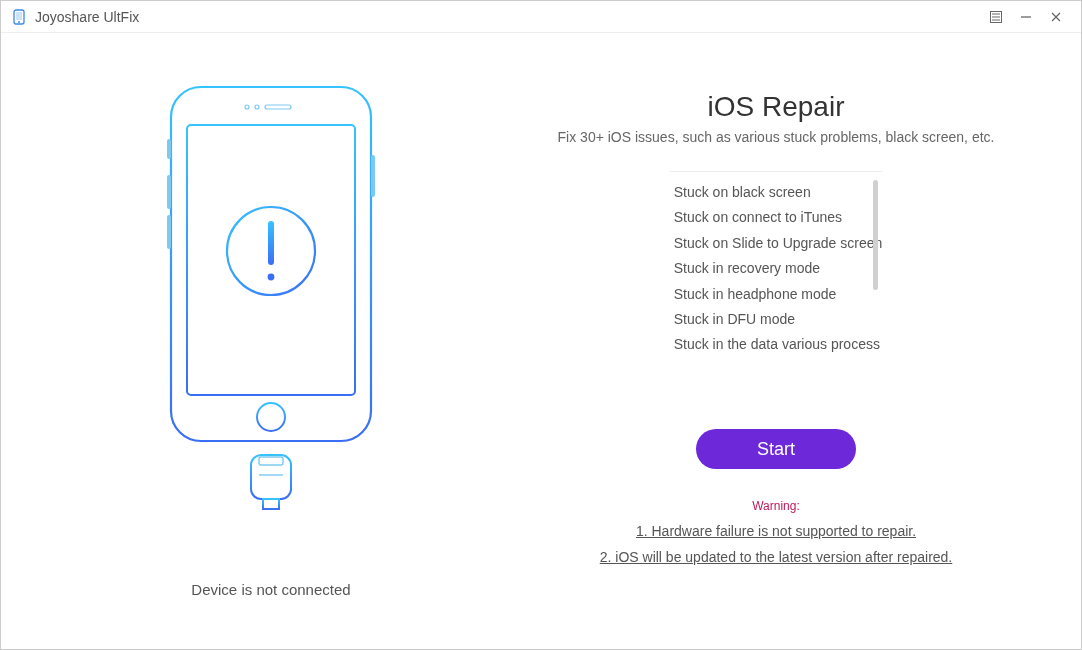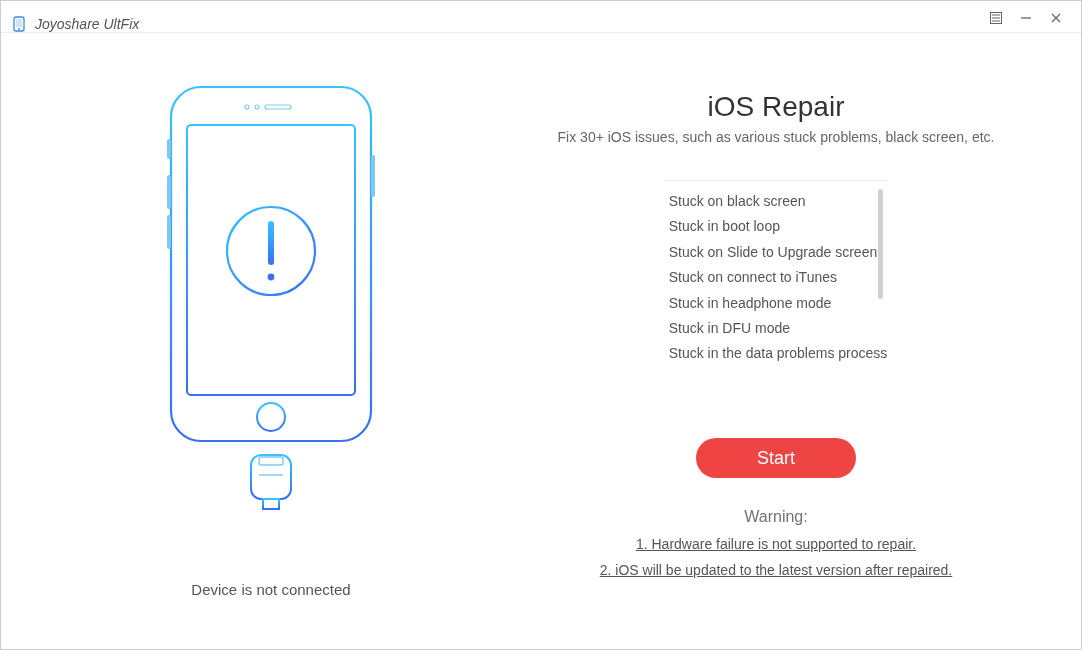--- a/index.html
+++ b/index.html
@@ -7,26 +7,25 @@
     font-family: "Segoe UI", Tahoma, sans-serif;
     background: #fff;
     width: 1082px;
     height: 650px;
     overflow: hidden;
     border: 1px solid #ccc;
   }
   .titlebar {
     height: 32px;
     display: flex;
-    align-items: flex-end;
+    align-items: center;
     padding: 0 10px;
     border-bottom: 1px solid #eee;
     font-size: 14px;
     color: #555;
-    font-style: italic;
   }
   .titlebar .appicon {
     width: 16px; height: 16px;
     margin-right: 8px;
     display: inline-flex;
     align-items: center; justify-content: center;
   }
   .titlebar .title { flex: 0 0 auto; }
   .titlebar .spacer { flex: 1; }
   .titlebar .winbtn {
@@ -63,21 +62,21 @@
   }
   .heading {
     font-size: 28px;
     color: #333;
     font-weight: 400;
     margin-bottom: 6px;
   }
   .subheading {
     font-size: 14px;
     color: #666;
-    margin-bottom: 35px;
+    margin-bottom: 26px;
   }
   .issue-list-wrap {
     position: relative;
     border-top: 1px solid #eee;
     height: 232px;
     overflow: hidden;
     margin-bottom: 26px;
   }
   .issue-list {
     padding: 8px 0;
@@ -93,31 +92,31 @@
     right: 4px;
     top: 8px;
     width: 5px;
     height: 110px;
     background: #d0d0d0;
     border-radius: 3px;
   }
   .start-btn {
     width: 160px;
     height: 40px;
-    background: #ef4444;
+    background: #6d28d9;
     color: #fff;
     border: none;
     border-radius: 20px;
     font-size: 18px;
     cursor: pointer;
     margin-bottom: 30px;
   }
   .warning-title {
-    font-size: 16px;
-    color: #737373;
+    font-size: 12px;
+    color: #be185d;
     margin-bottom: 10px;
   }
   .warning-item {
     font-size: 14px;
     color: #555;
     margin-bottom: 10px;
     text-decoration: underline;
   }
 </style>
 </head>
@@ -198,26 +197,26 @@
     <div class="device-status">Device is not connected</div>
   </div>
 
   <div class="right">
     <h1 class="heading">iOS Repair</h1>
     <div class="subheading">Fix 30+ iOS issues, such as various stuck problems, black screen, etc.</div>
 
     <div class="issue-list-wrap">
       <div class="issue-list">
         <div class="issue-item">Stuck on black screen</div>
-        <div class="issue-item">Stuck in boot loop</div>
+        <div class="issue-item">Stuck on connect to iTunes</div>
         <div class="issue-item">Stuck on Slide to Upgrade screen</div>
-        <div class="issue-item">Stuck on connect to iTunes</div>
+        <div class="issue-item">Stuck in recovery mode</div>
         <div class="issue-item">Stuck in headphone mode</div>
         <div class="issue-item">Stuck in DFU mode</div>
-        <div class="issue-item">Stuck in the data problems process</div>
+        <div class="issue-item">Stuck in the data various process</div>
       </div>
       <div class="scroll-thumb"></div>
     </div>
 
     <button class="start-btn">Start</button>
 
     <div class="warning-title">Warning:</div>
     <div class="warning-item">1. Hardware failure is not supported to repair.</div>
     <div class="warning-item">2. iOS will be updated to the latest version after repaired.</div>
   </div>

